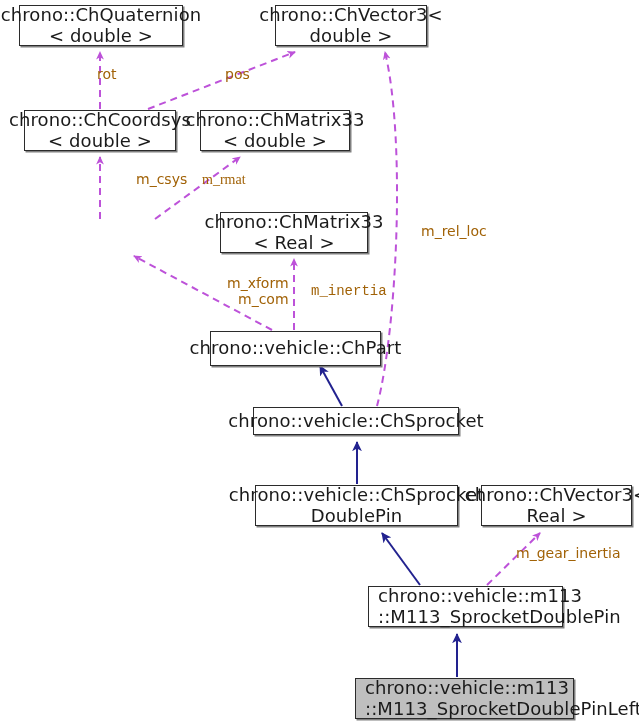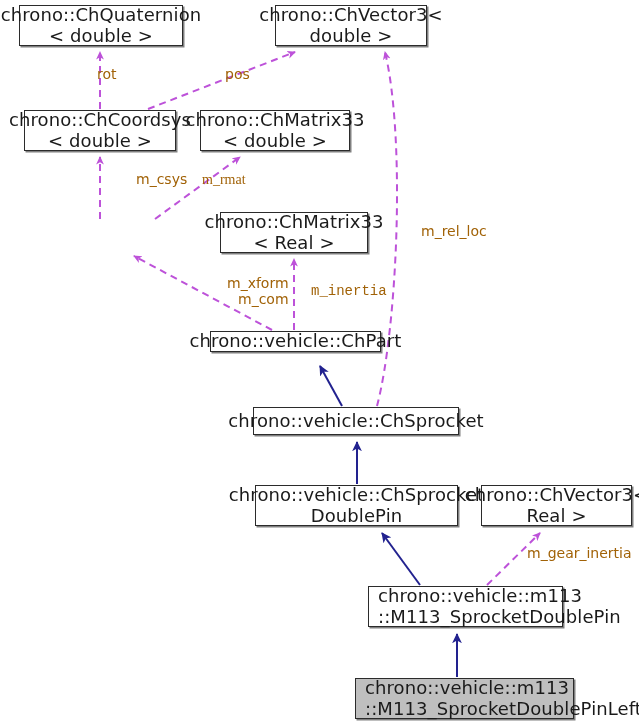--- a/index.html
+++ b/index.html
@@ -107,21 +107,21 @@
   <div class="node" style="left:24px; top:110px; width:152px; height:41px;">chrono::ChCoordsys
 &lt; double &gt;</div>
 
   <div class="node" style="left:200px; top:110px; width:150px; height:41px;">chrono::ChMatrix33
 &lt; double &gt;</div>
 
 
   <div class="node" style="left:220px; top:212px; width:148px; height:41px;">chrono::ChMatrix33
 &lt; Real &gt;</div>
 
-  <div class="node" style="left:210px; top:331px; width:171px; height:21px;">chrono::vehicle::ChPart</div>
+  <div class="node" style="left:210px; top:331px; width:171px; height:35px;">chrono::vehicle::ChPart</div>
 
   <div class="node" style="left:253px; top:407px; width:206px; height:28px;">chrono::vehicle::ChSprocket</div>
 
   <div class="node" style="left:255px; top:485px; width:203px; height:41px;">chrono::vehicle::ChSprocket
 DoublePin</div>
 
   <div class="node" style="left:481px; top:485px; width:151px; height:41px;">chrono::ChVector3&lt;
 Real &gt;</div>
 
   <div class="node leftalign" style="left:360px; top:586px; width:195px; height:41px;">chrono::vehicle::m113
@@ -138,15 +138,15 @@
 
   <div class="edge-label" style="left:202px; top:172px;font-family:Liberation Serif, serif;">m_rmat</div>
 
   <div class="edge-label" style="left:421px; top:224px;text-align:center;">m_rel_loc</div>
 
   <div class="edge-label" style="left:227px; top:276px; text-align:right;">m_xform
 m_com</div>
 
   <div class="edge-label" style="left:311px; top:284px;font-family:Liberation Mono, monospace;">m_inertia</div>
 
-  <div class="edge-label" style="left:527px; top:546px;">m_gear_inertia</div>
+  <div class="edge-label" style="left:516px; top:546px;">m_gear_inertia</div>
 
 </div>
 
 </body></html>

